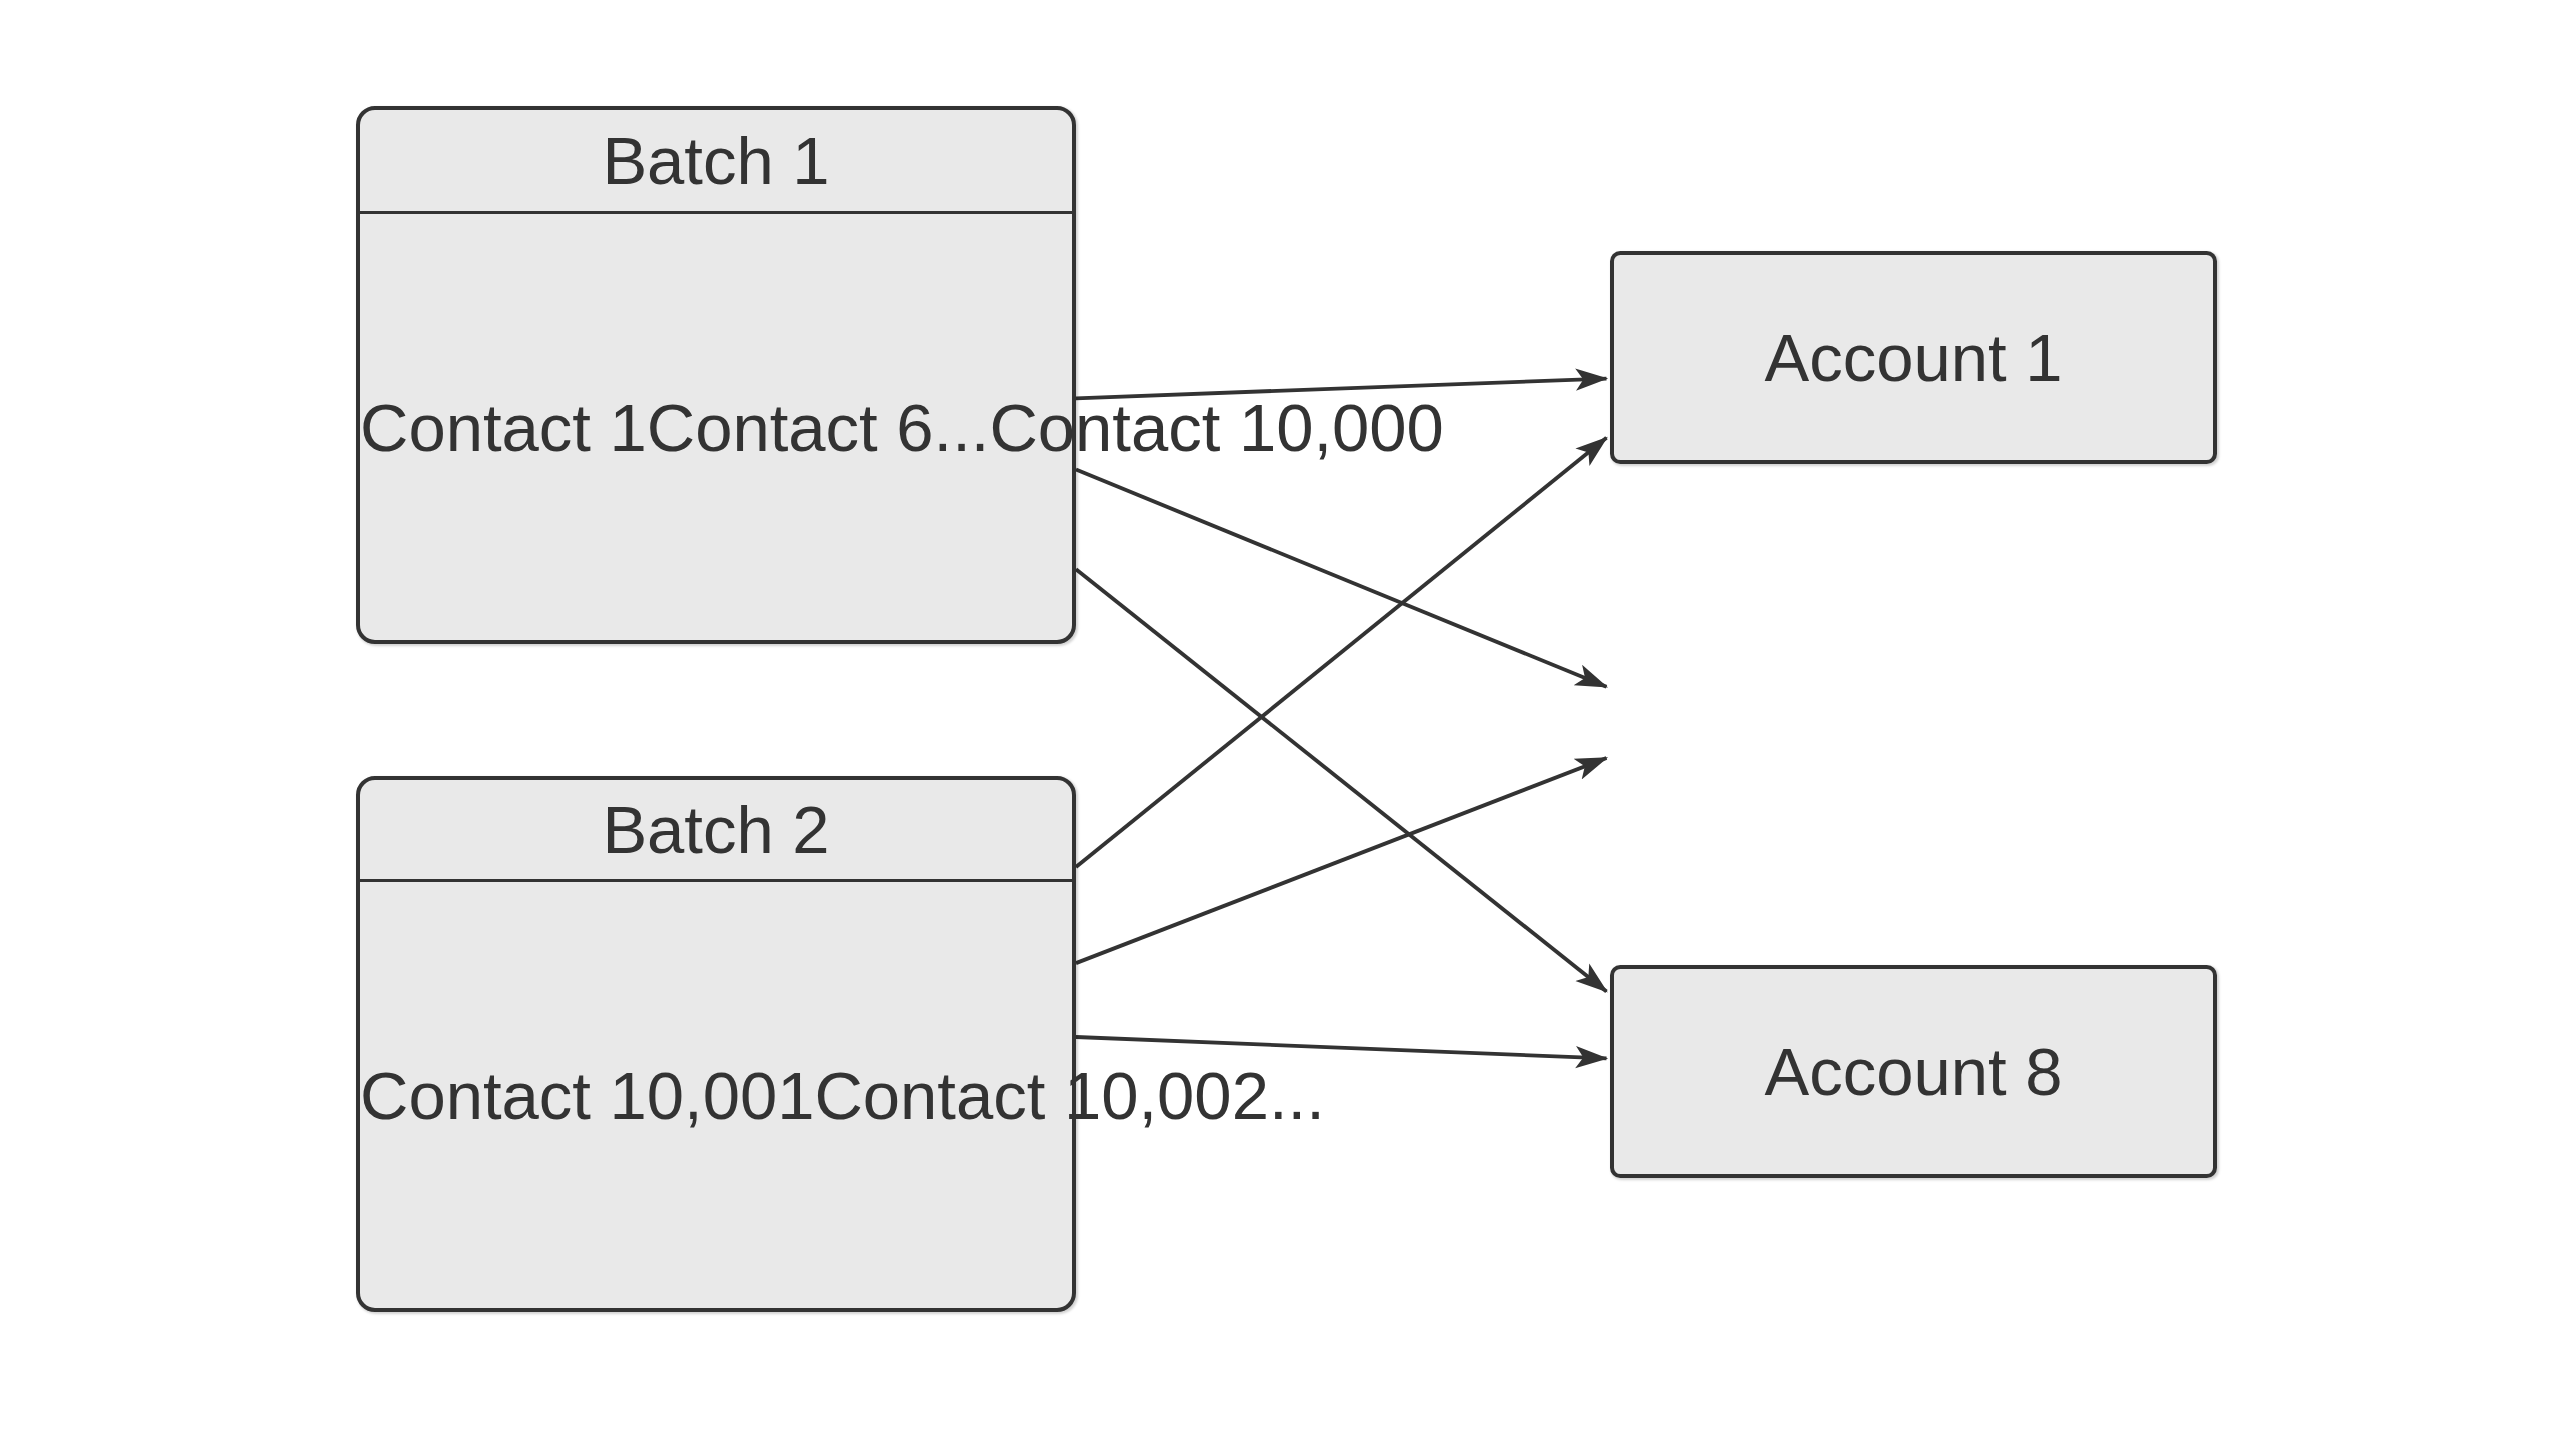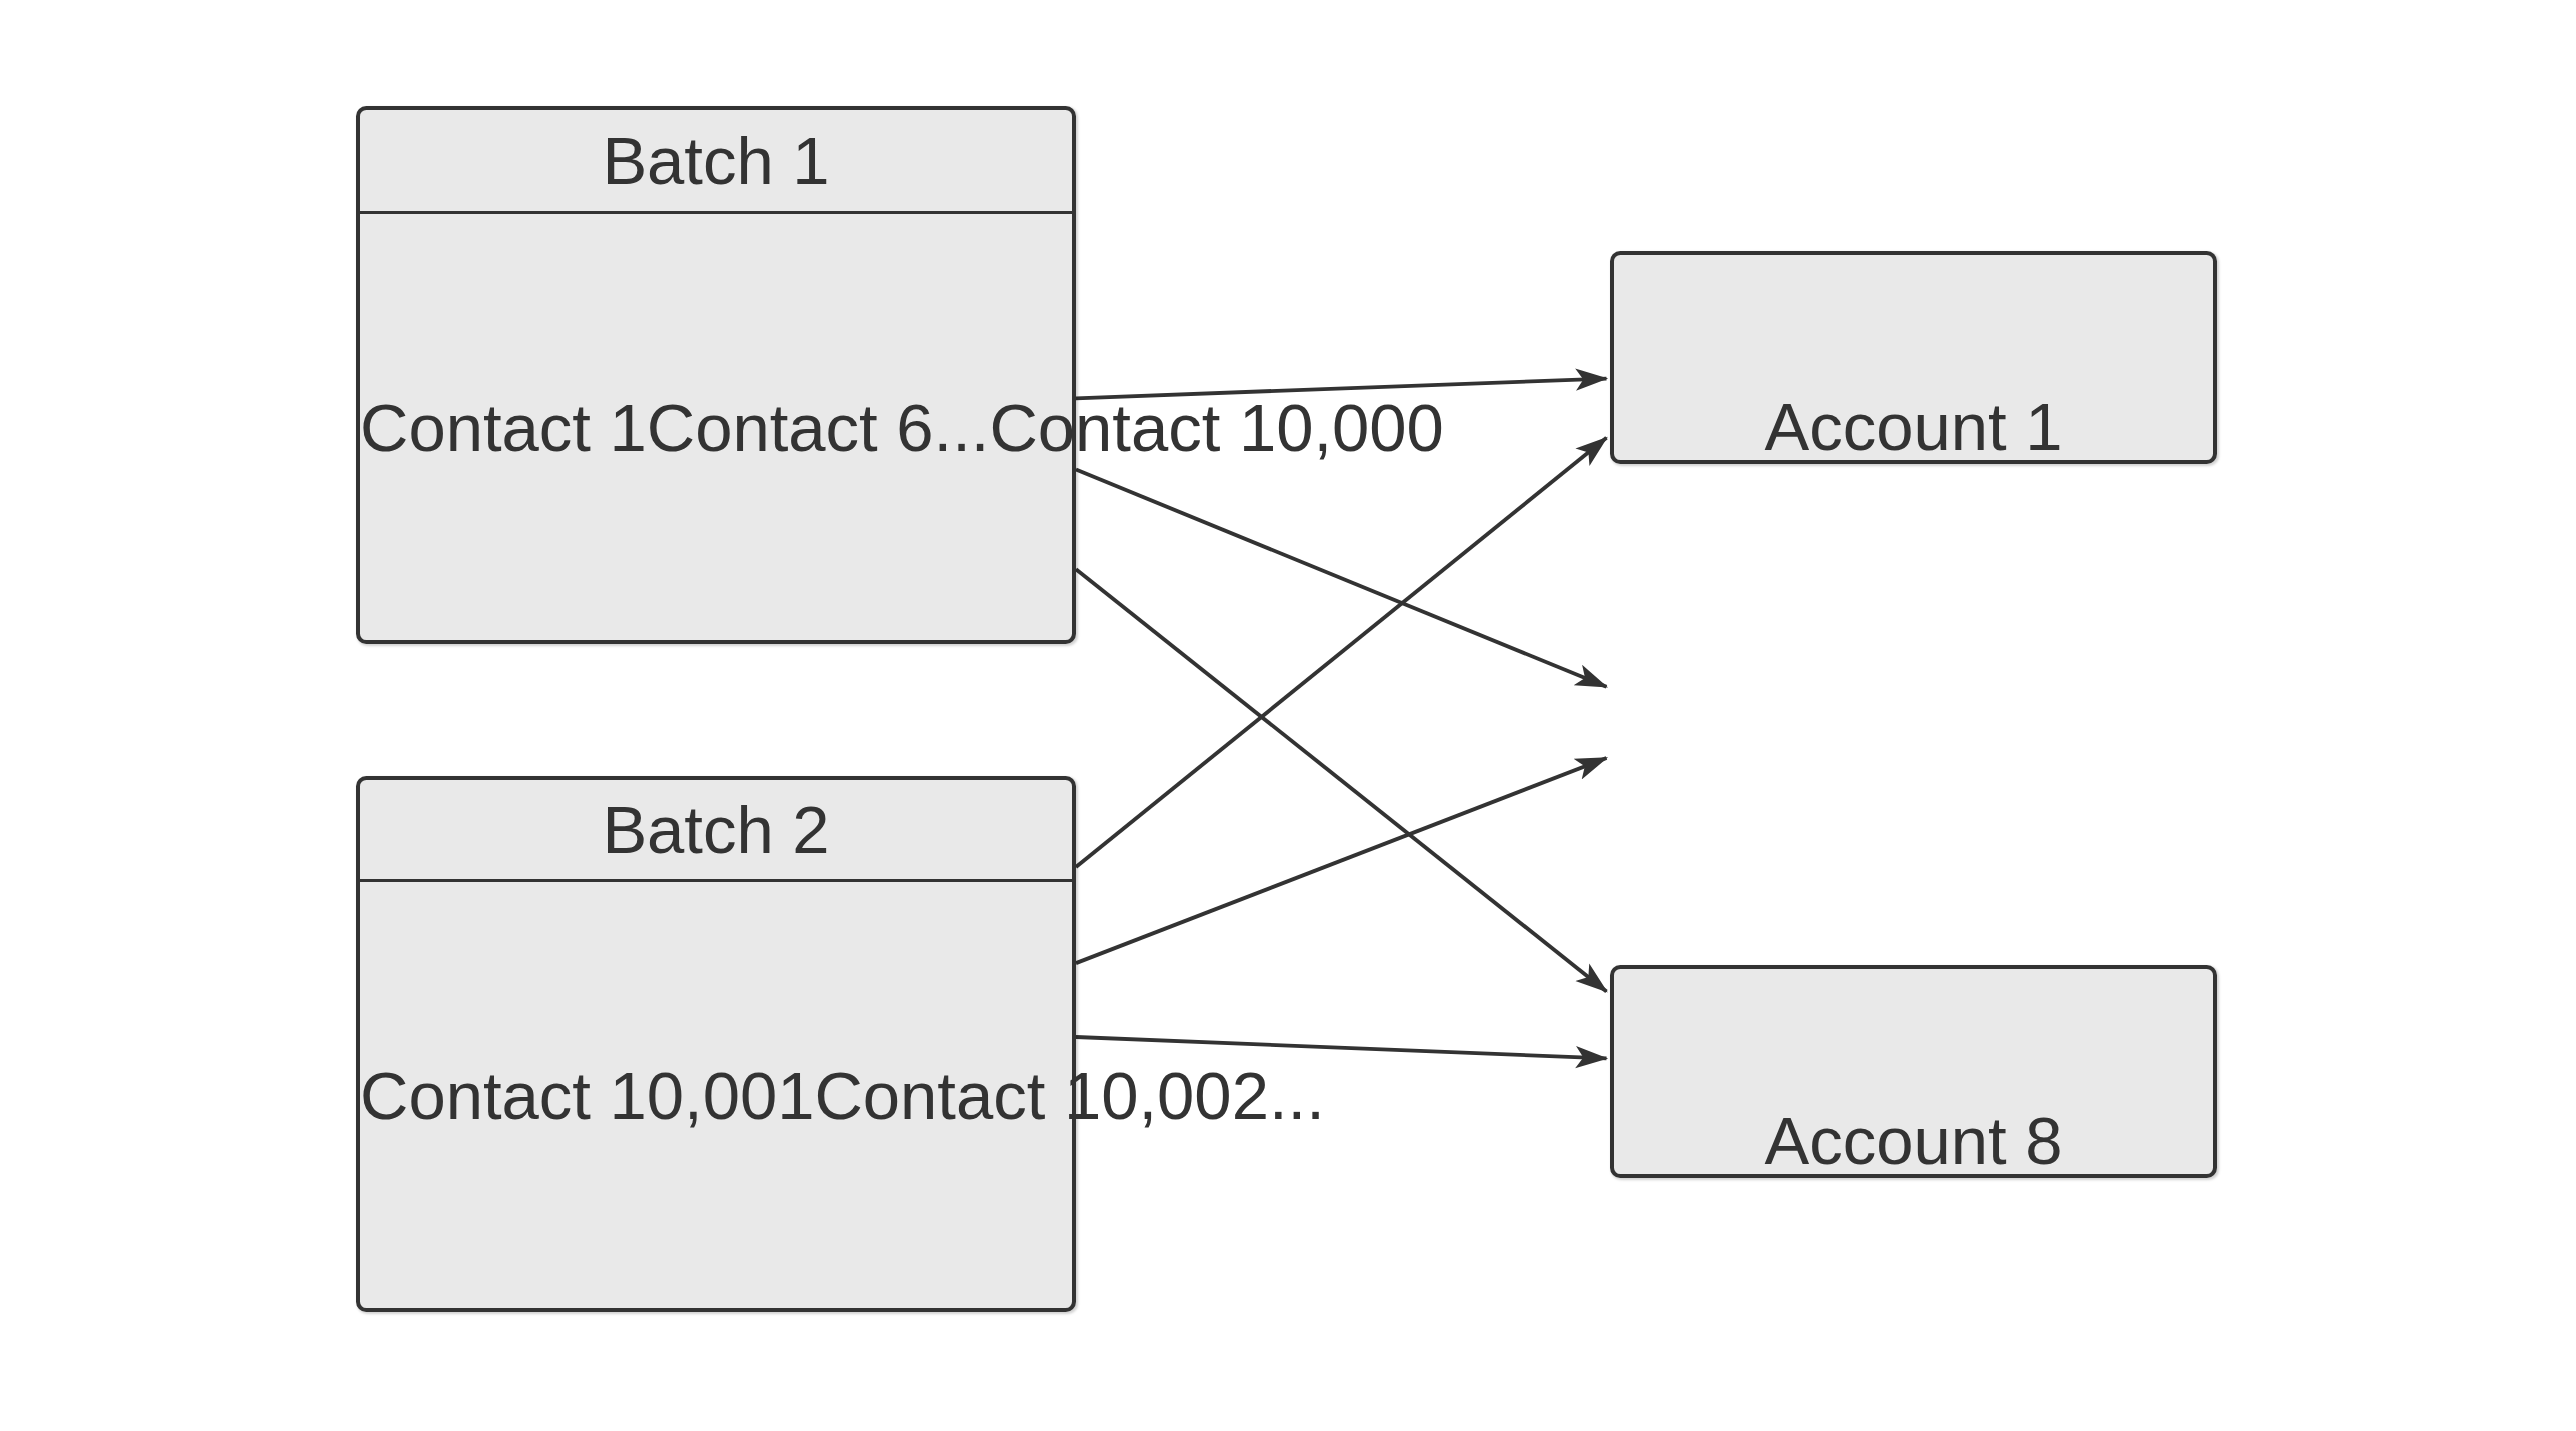--- a/index.html
+++ b/index.html
@@ -35,20 +35,21 @@
     background: var(--node-fill, #e9e9e9);
     border: 4.3px solid var(--node-border, #333333);
     border-radius: 10.3px;
     box-shadow: 1.7px 1.7px 2.6px rgba(0,0,0,0.18);
     font-size: 67px;
     line-height: 1;
   }
   .batch {
     display: flex;
     flex-direction: column;
+    border-radius: 19px;
   }
   .batch-header {
     box-sizing: border-box;
     border-bottom: 3.4px solid var(--node-border, #333333);
     display: flex;
     align-items: center;
     justify-content: center;
   }
   .batch-rows {
     flex: 1;
@@ -57,21 +58,21 @@
   }
   .batch-row {
     flex: 1;
     display: flex;
     align-items: center;
     justify-content: center;
     white-space: nowrap;
   }
   .account {
     display: flex;
-    align-items: flex-end;
+    align-items: center;
     justify-content: center;
     white-space: nowrap;
   }
   
   #batch1 { left: 356px; top: 106px; width: 720px; height: 538px; }
   #batch1 .batch-header { height: 104px; } 
   #batch2 { left: 356px; top: 776px; width: 720px; height: 536px; }
   #batch2 .batch-header { height: 102px; }
   #account1 { left: 1610px; top: 251px; width: 607px; height: 213px; }
   #account2 { left: 1610px; top: 607px; width: 607px; height: 215px; }

